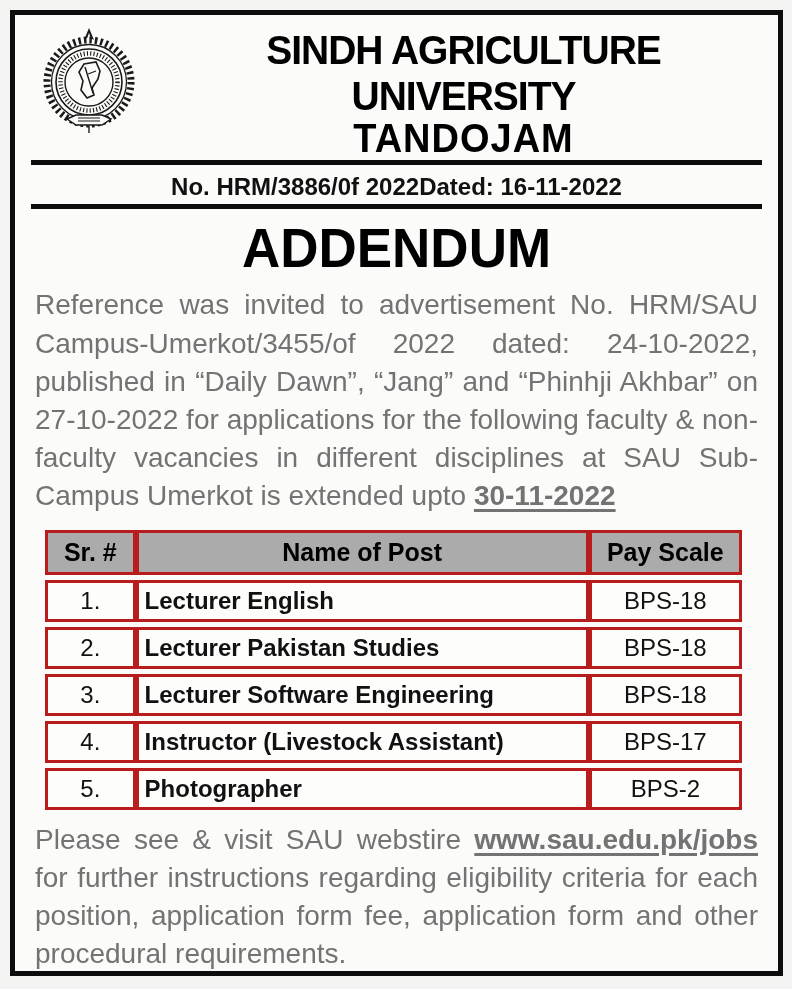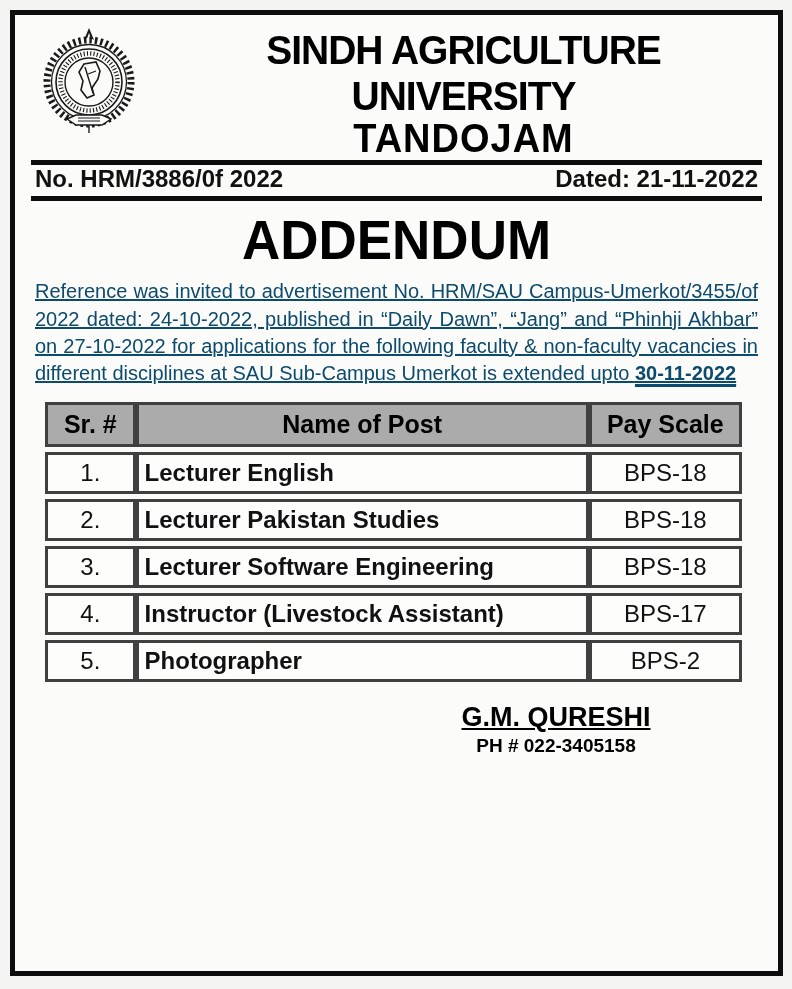--- a/index.html
+++ b/index.html
@@ -31,47 +31,47 @@
   .uni-line1 {
     font-size: 39px; font-weight: bold; letter-spacing: -1px;
     line-height: 1.1; color: #000; transform: scaleY(1.06);
   }
   .uni-line2 {
     font-size: 38px; font-weight: bold; letter-spacing: 1px;
     line-height: 1.15; color: #000; transform: scaleY(1.06);
   }
   .rule { height: 5px; background: #0d0d0d; margin: 0 2px; }
   .ref-row {
-    display: flex; justify-content: space-between; align-items: center;
-    font-size: 24px; font-weight: bold; padding: 0 6px 3px 6px;
+    display: flex; justify-content: center; align-items: center;
+    font-size: 24px; font-weight: bold; padding: 8px 6px 3px 6px;
   }
   
   .addendum {
     text-align: center; font-size: 53px; font-weight: bold;
     letter-spacing: 0px; margin: 8px 0 6px 0; color: #000;
     transform: scaleY(1.05);
   }
   .body-par {
-    font-size: 20px; line-height: 1.36; text-align: justify;
-    padding: 2px 6px 0 6px; color: #0c4a6e; text-decoration: underline;
+    font-size: 28px; line-height: 1.36; text-align: justify;
+    padding: 2px 6px 0 6px; color: #737373;
   }
   .bold-ul {
     font-weight: bold;
     text-decoration: underline;
     text-decoration-thickness: 2.5px;
     text-underline-offset: 4px;
   }
   
   .table-wrap { padding: 10px 22px 4px 16px; }
   table.posts {
     width: 100%;
     border-collapse: separate;
     border-spacing: 0 5px;
   }
-  table.posts th, table.posts td { border: 3px solid #404040; }
+  table.posts th, table.posts td { border: 3px solid #b91c1c; }
   table.posts th {
     background: #ababab;
     font-size: 25px; font-weight: bold;
     padding: 5px 6px; text-align: center; color: #000;
   }
   table.posts td { font-size: 24px; padding: 4px 6px; background: #fdfdfc; }
   td.c-sr { text-align: center; width: 13%; font-weight: normal; }
   td.c-post { width: 65%; font-weight: bold; padding-left: 14px; }
   td.c-scale { text-align: center; width: 22%; }
   
@@ -115,21 +115,21 @@
       </div>
       <div class="title-block">
         <div class="uni-line1">SINDH AGRICULTURE UNIVERSITY</div>
         <div class="uni-line2">TANDOJAM</div>
       </div>
     </div>
 
     <div class="rule"></div>
     <div class="ref-row">
       <span>No. HRM/3886/0f 2022</span>
-      <span>Dated: 21-11-2022</span>
+      <span>Dated: 16-11-2022</span>
     </div>
     <div class="rule"></div>
 
     <div class="addendum">ADDENDUM</div>
 
     <p class="body-par"><span>Reference was invited to advertisement No. HRM/SAU Campus-Umerkot/3455/of 2022 dated: 24-10-2022, published in “Daily Dawn”, “Jang” and “Phinhji Akhbar” on 27-10-2022 for applications for the following faculty &amp; non-faculty vacancies in different disciplines at SAU Sub-Campus Umerkot is extended upto </span><span class="bold-ul">30-11-2022</span></p>
 
     <div class="table-wrap">
       <table class="posts">
         <thead>
@@ -162,20 +162,21 @@
           </tr>
           <tr>
             <td class="c-sr">5.</td>
             <td class="c-post">Photographer</td>
             <td class="c-scale">BPS-2</td>
           </tr>
         </tbody>
       </table>
     </div>
 
+    <p class="body-par"><span>Please see &amp; visit SAU webstire </span><span class="bold-ul">www.sau.edu.pk/jobs</span><span> for further instructions regarding eligibility criteria for each position, application form fee, application form and other procedural requirements.</span></p>
 
     <div class="sig-block">
       <div class="sig-name">G.M. QURESHI</div>
       <div class="sig-phone">PH # 022-3405158</div>
     </div>
 
   </div>
 </div>
 
 </body></html>

